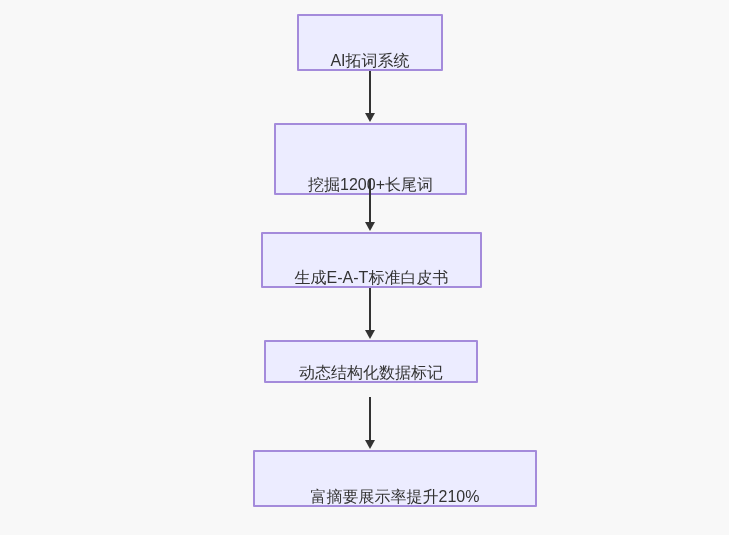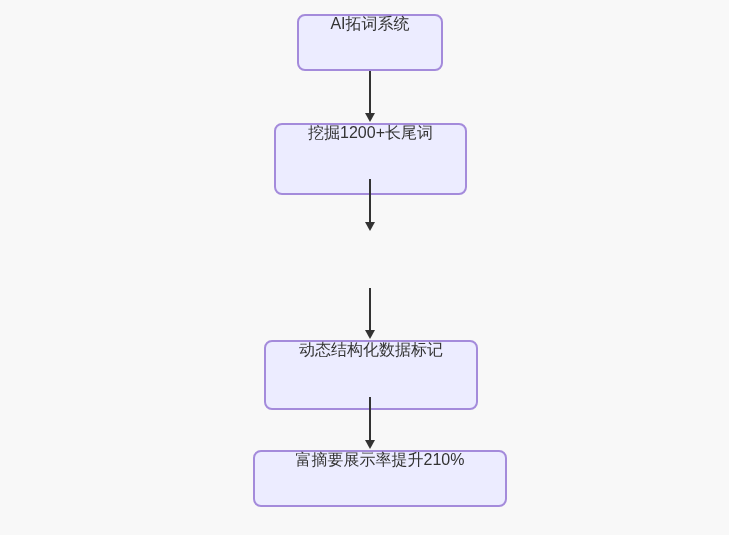--- a/index.html
+++ b/index.html
@@ -16,36 +16,36 @@
   .canvas {
     position: relative;
     width: 729px;
     height: 535px;
   }
   .node {
     position: absolute;
     box-sizing: border-box;
     background: var(--node-fill, #ececff);
     border: 2px solid var(--node-border, #a48bdb);
-    border-radius: 8px;
+    border-radius: 1px;
     display: flex;
-    align-items: flex-start;
+    align-items: flex-end;
     justify-content: center;
   }
   .node-label {
     color: var(--text, #333333);
     font-size: 16px;
     line-height: 1;
     white-space: nowrap;
   }
   .n1 { left: 297px; top: 14px;  width: 146px; height: 57px; }
   .n2 { left: 274px; top: 123px; width: 193px; height: 72px; }
   .n3 { left: 261px; top: 232px; width: 221px; height: 56px; }
-  .n4 { left: 264px; top: 340px; width: 214px; height: 70px; }
-  .n5 { left: 253px; top: 450px; width: 254px; height: 57px; }
+  .n4 { left: 264px; top: 340px; width: 214px; height: 43px; }
+  .n5 { left: 253px; top: 450px; width: 284px; height: 57px; }
 
   .edge {
     position: absolute;
     left: 364px;            
     width: 12px;
     display: flex;
     flex-direction: column;
     align-items: center;
   }
   .edge-line {
@@ -81,20 +81,23 @@
 
   <div class="node n2">
     <span class="node-label">挖掘1200+长尾词</span>
   </div>
 
   <div class="edge e2">
     <div class="edge-line"></div>
     <div class="edge-head"></div>
   </div>
 
+  <div class="node n3">
+    <span class="node-label">生成E-A-T标准白皮书</span>
+  </div>
 
   <div class="edge e3">
     <div class="edge-line"></div>
     <div class="edge-head"></div>
   </div>
 
   <div class="node n4">
     <span class="node-label">动态结构化数据标记</span>
   </div>
 

